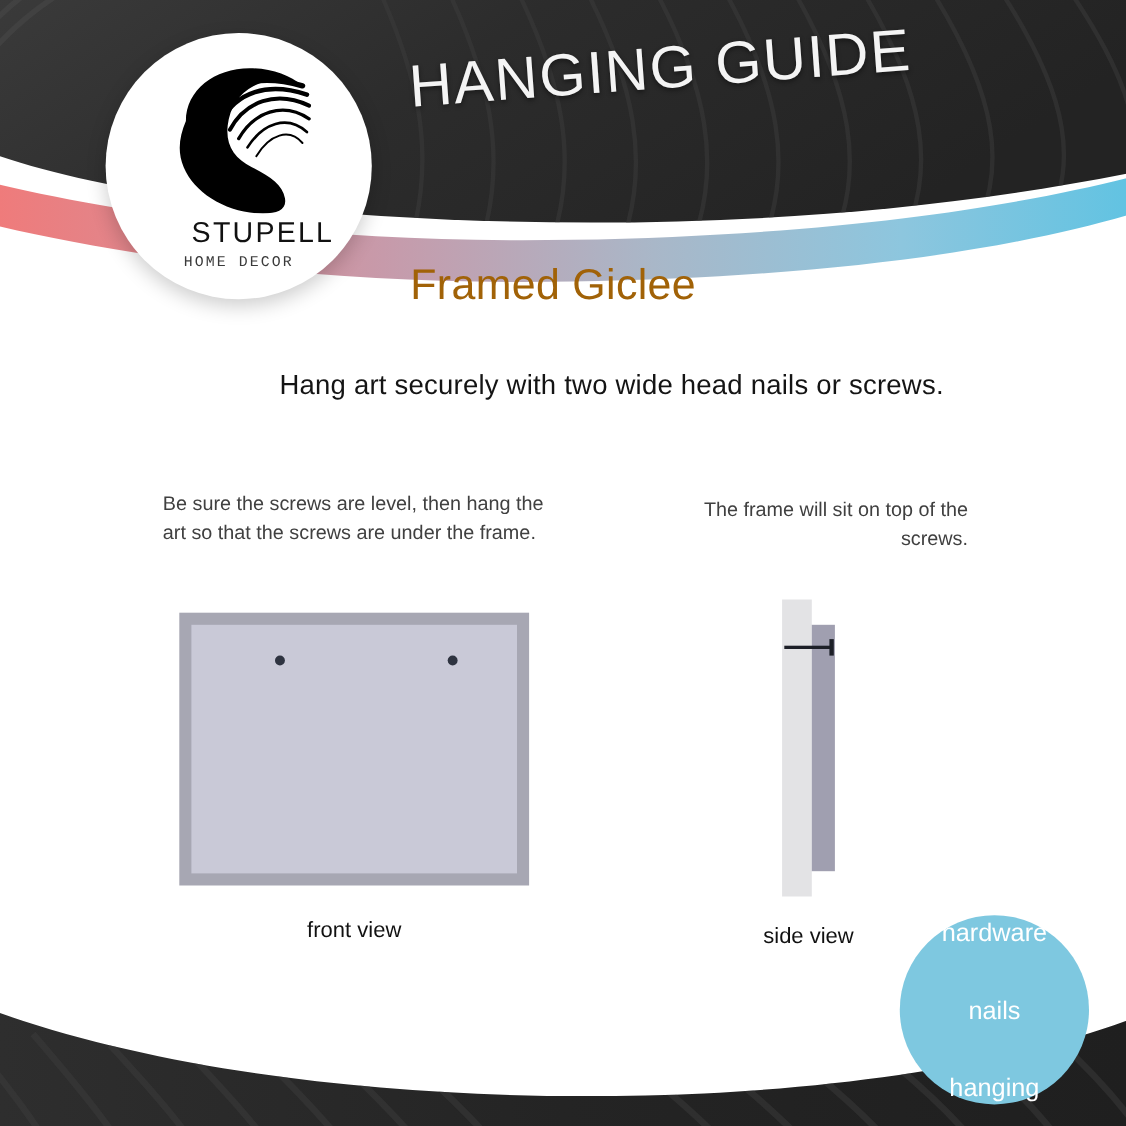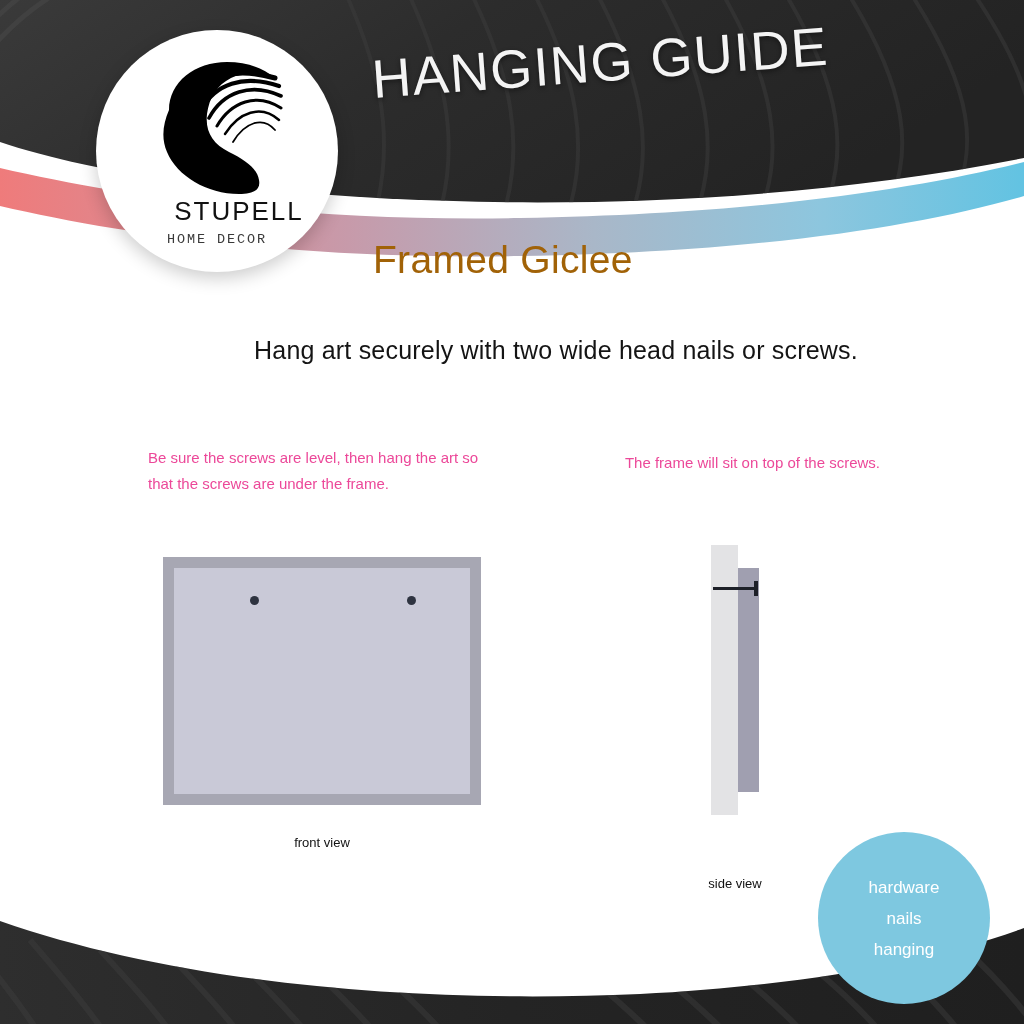--- a/index.html
+++ b/index.html
@@ -109,23 +109,23 @@
 
   
   .col {
     position: absolute;
     z-index: 30;
   }
   .col-left  { left: 148px; top: 445px; width: 348px; }
   .col-right { left: 592px; top: 450px; width: 288px; }
 
   .caption {
-    font-size: 15px;
+    font-size: 18px;
     line-height: 26px;
-    color: #ec4899;
+    color: #404040;
   }
   .caption-left  { text-align: left; }
   .caption-right { text-align: right; }
 
   
   .front-diagram {
     position: absolute;
     left: 163px;
     top: 557px;
     width: 318px;
@@ -147,26 +147,26 @@
     height: 9px;
     border-radius: 50%;
     background: #2e3340;
   }
   .screw-left  { left: 76px;  top: 28px; }
   .screw-right { left: 233px; top: 28px; }
 
   .view-label {
     position: absolute;
     z-index: 30;
-    font-size: 13px;
+    font-size: 20px;
     color: #111111;
     text-align: center;
   }
   .label-front { left: 163px; top: 835px; width: 318px; }
-  .label-side  { left: 640px; top: 876px; width: 190px; }
+  .label-side  { left: 640px; top: 840px; width: 190px; }
 
   
   .side-diagram {
     position: absolute;
     left: 700px;
     top: 545px;
     width: 80px;
     height: 270px;
     z-index: 30;
   }
@@ -209,23 +209,23 @@
     left: 818px;
     top: 832px;
     width: 172px;
     height: 172px;
     border-radius: 50%;
     background: #7ec8e0;
     z-index: 45;
     display: flex;
     flex-direction: column;
     align-items: center;
-    justify-content: center;
+    justify-content: space-between;
     color: #ffffff;
-    font-size: 17px;
+    font-size: 23px;
     line-height: 31px;
     text-align: center;
   }
   .hw-badge span { display: block; }
 </style>
 </head>
 <body>
 
 <div id="page">
 

